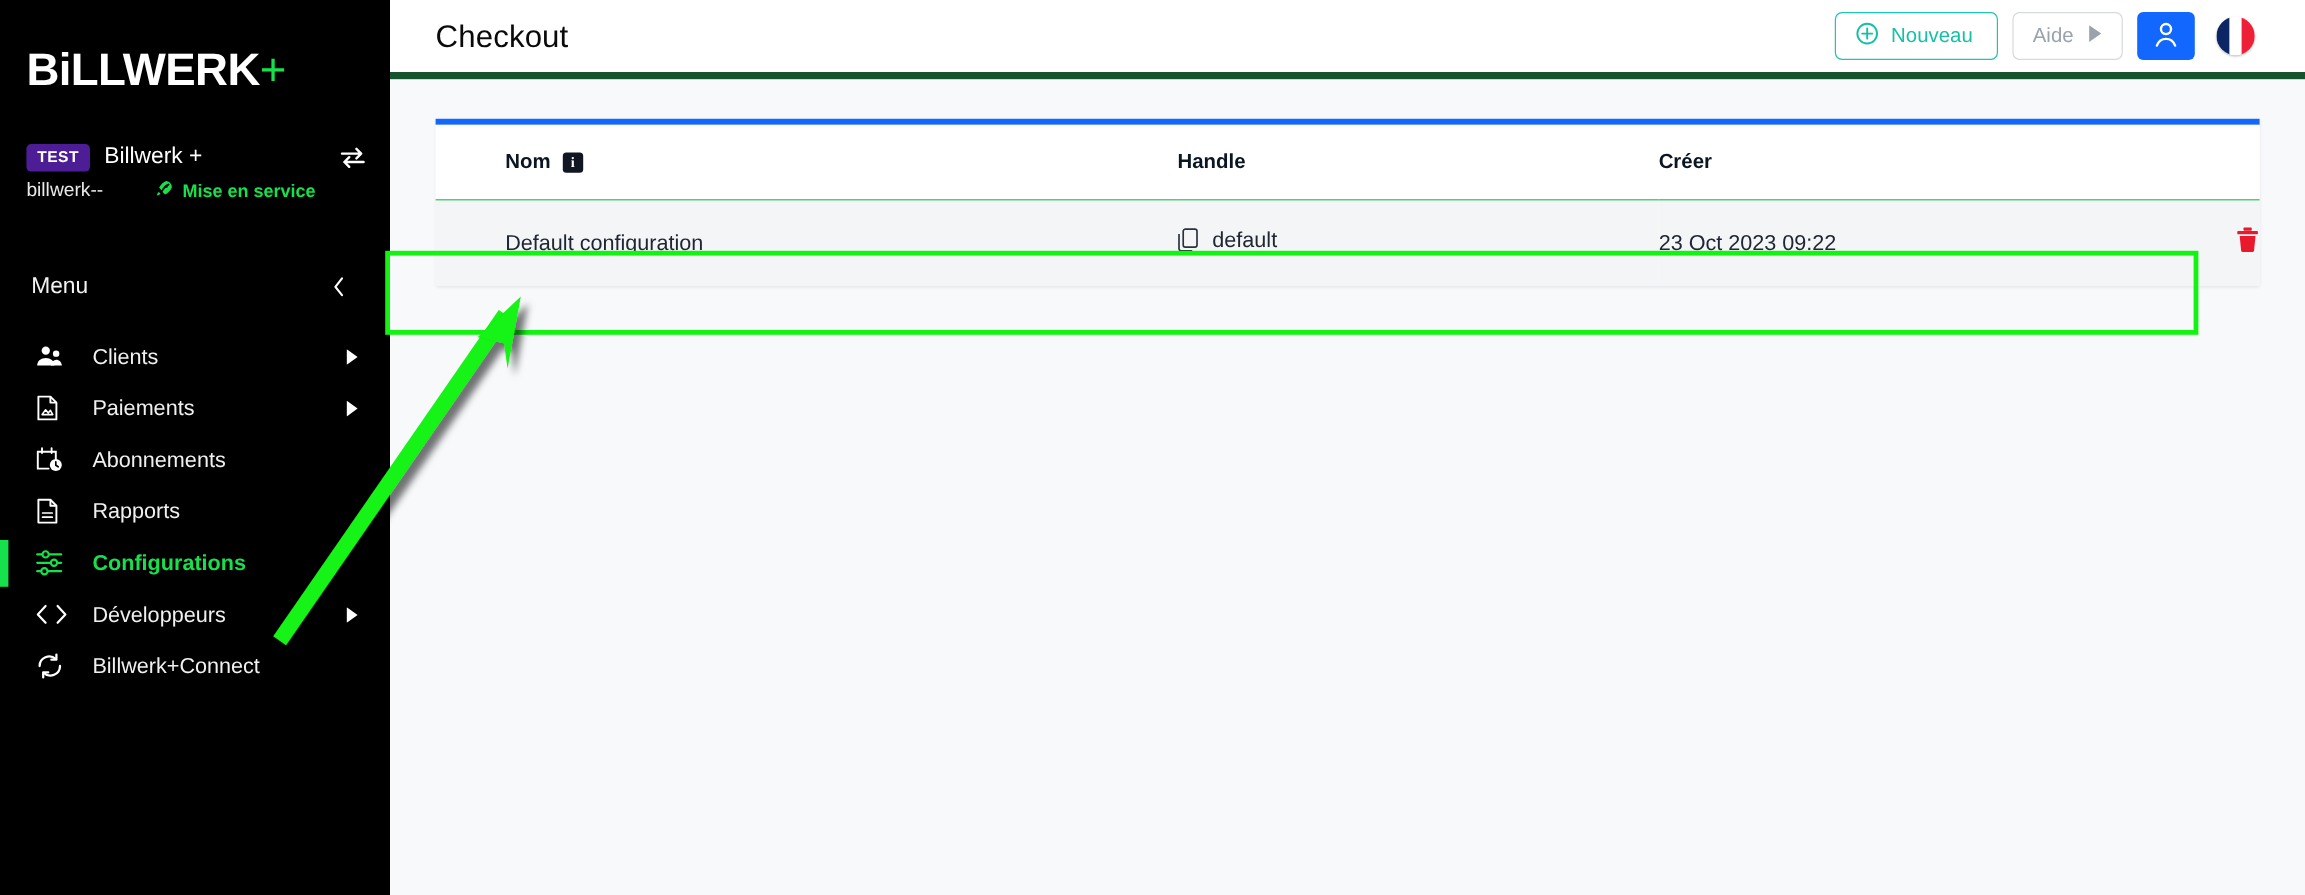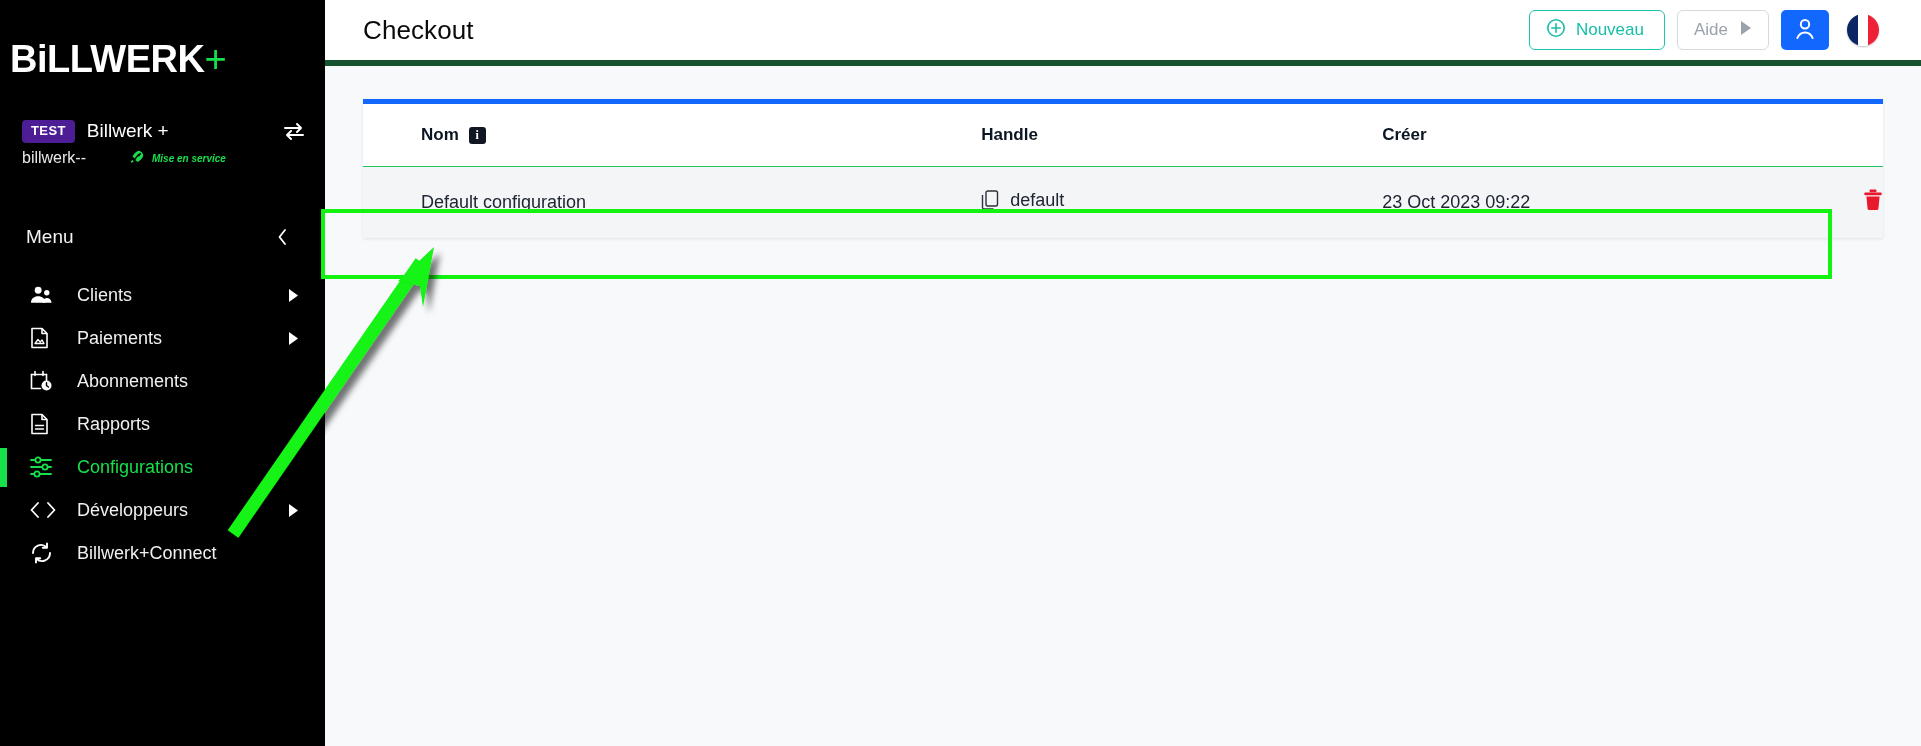--- a/index.html
+++ b/index.html
@@ -18,21 +18,21 @@
   
   .sidebar {
     width: 325px;
     height: 746px;
     background: #000000;
     flex: 0 0 325px;
     position: relative;
     color: #ffffff;
   }
   .logo-wrap {
-    padding: 40px 0 0 10px;
+    padding: 40px 0 0 22px;
     height: 104px;
   }
   .logo {
     font-size: 38px;
     font-weight: 700;
     letter-spacing: -0.5px;
     color: #ffffff;
     line-height: 1;
     white-space: nowrap;
   }
@@ -79,23 +79,22 @@
     color: #e9e9e9;
     font-weight: 400;
     flex: 0 0 auto;
     min-width: 96px;
   }
   .status-live {
     display: flex;
     align-items: center;
     gap: 7px;
     color: #16e04b;
-    font-size: 10px;
+    font-size: 15px;
     font-weight: 700;
-    font-style: italic;
   }
 
   .menu-header {
     display: flex;
     align-items: center;
     justify-content: space-between;
     padding: 0 36px 0 26px;
     height: 46px;
     margin-top: 46px;
   }
@@ -136,21 +135,21 @@
     white-space: nowrap;
     font-weight: 400;
   }
   .nav-item .nav-caret {
     margin-left: auto;
     color: #ffffff;
     display: flex;
     align-items: center;
   }
   .nav-item.active { }
-  .nav-item.active .nav-label { color: #16e04b; font-weight: 400; }
+  .nav-item.active .nav-label { color: #16e04b; font-weight: 700; }
   .nav-item.active .nav-ico { color: #16e04b; }
   .nav-item.active::before {
     content: "";
     position: absolute;
     left: 0; top: 2px;
     width: 7px; height: 39px;
     background: #16e04b;
   }
 
   

